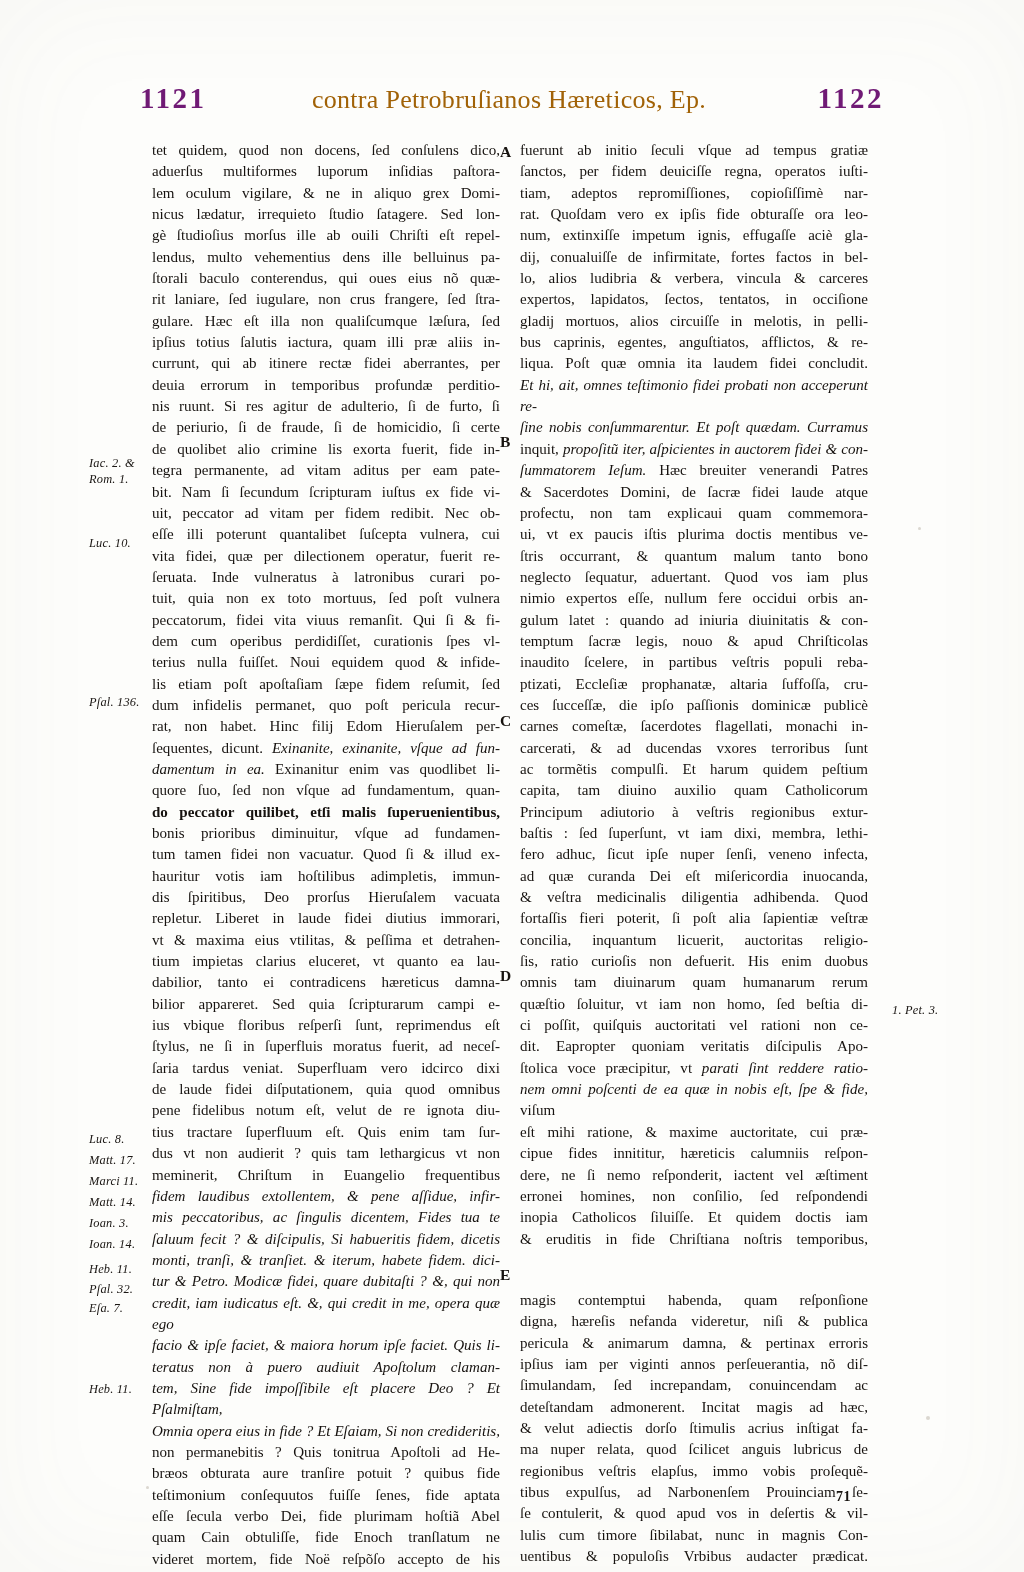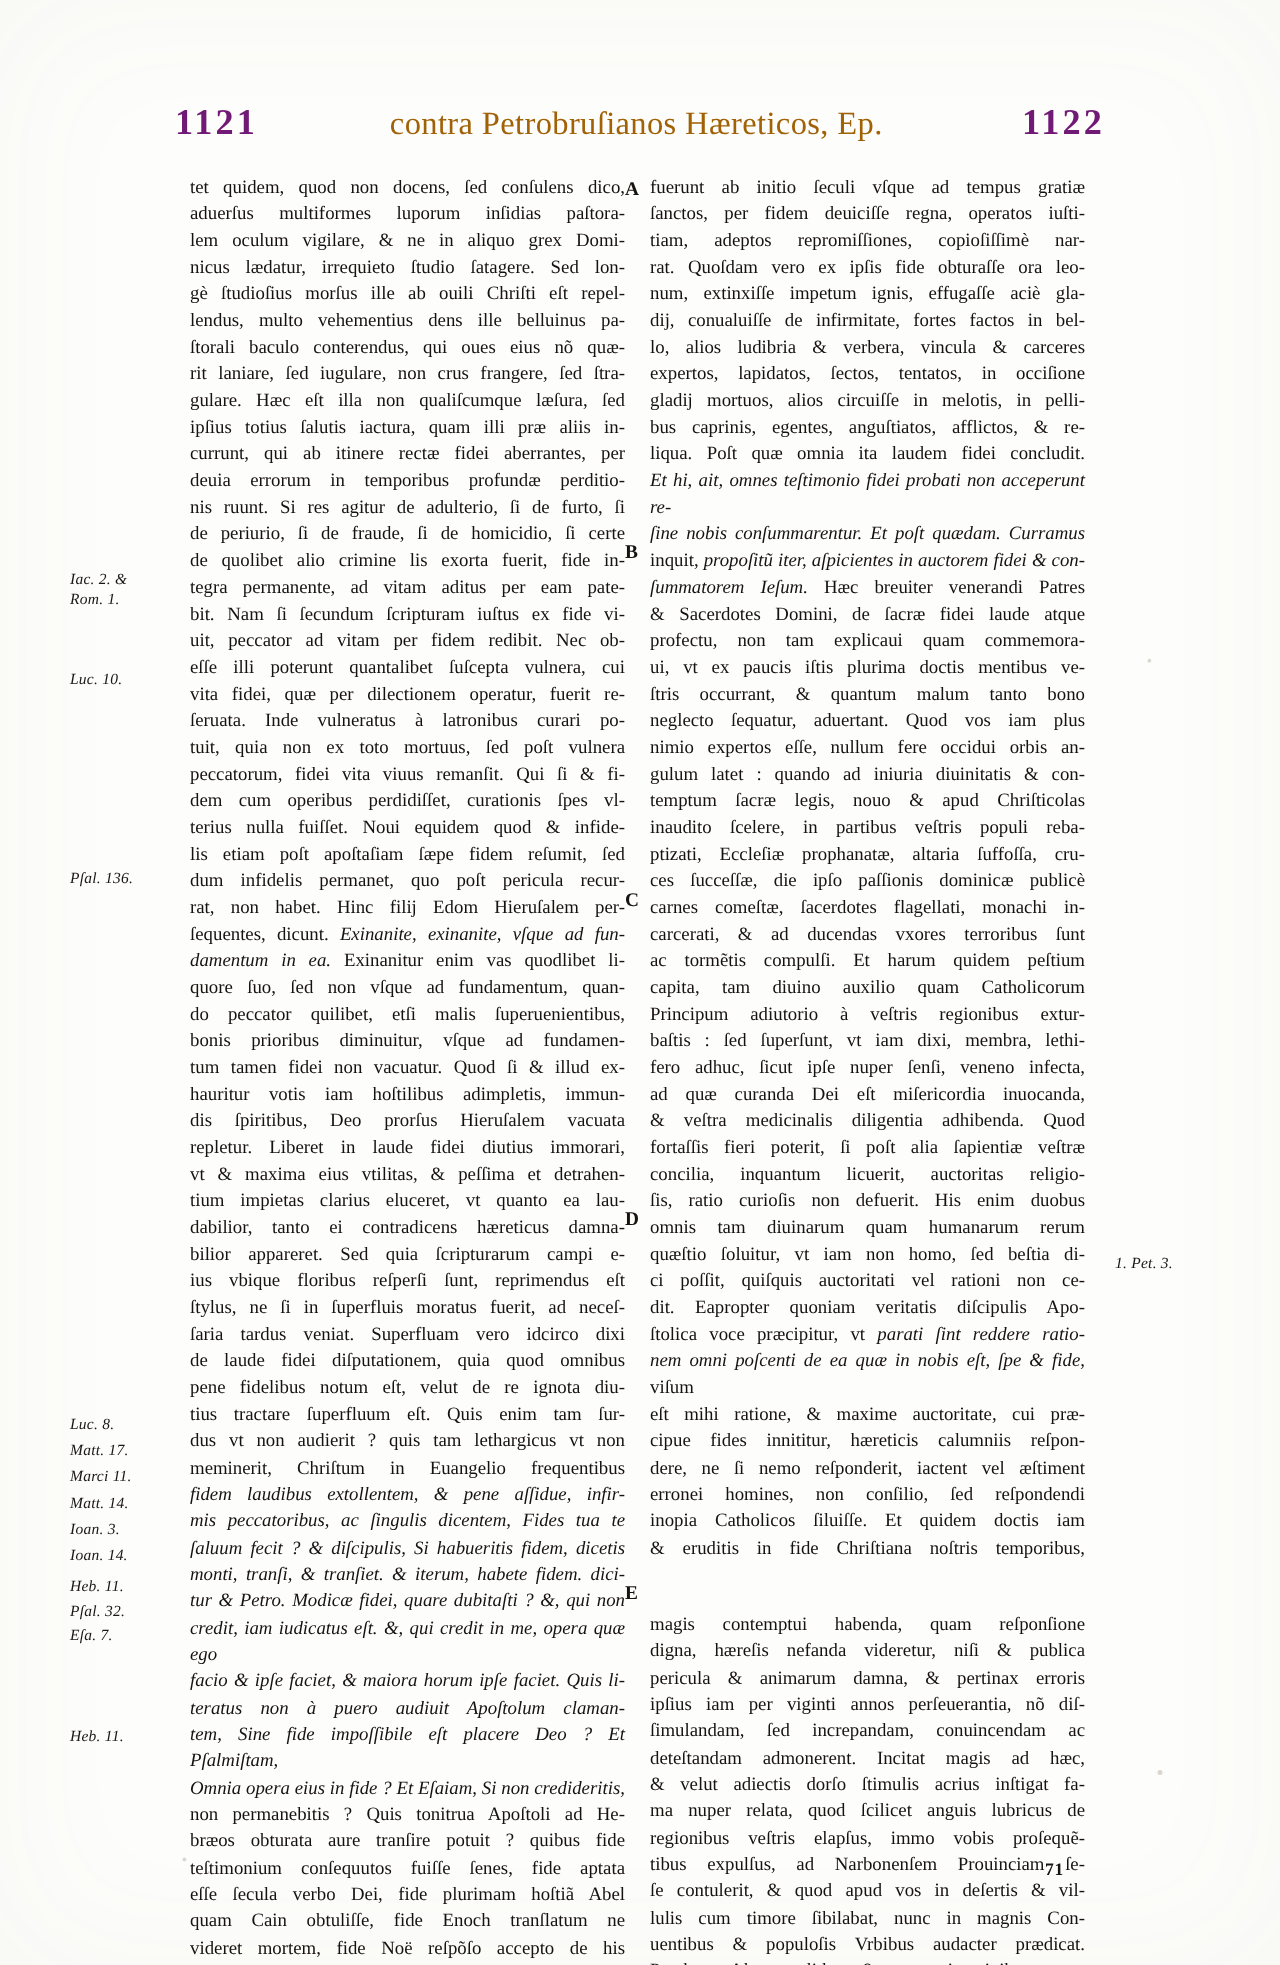--- a/index.html
+++ b/index.html
@@ -70,21 +70,21 @@
   
   .marginal {
     position: absolute;
     font-style: italic;
     font-size: 12.4px;
     line-height: 16.6px;
     color: #1a1613;
     white-space: nowrap;
     letter-spacing: 0.2px;
   }
-  .marginal.left  { left: 56px; text-align: left; }
+  .marginal.left  { left: 89px; text-align: left; }
   .marginal.right { left: 892px; text-align: left; }
 
   
   .seclet {
     position: absolute;
     left: 500px;
     font-size: 15.5px;
     font-weight: 700;
     color: #17130f;
   }
@@ -198,21 +198,21 @@
         <span class="ln" style="text-align: justify; text-align-last: justify;">tuit, quia non ex toto mortuus, ſed poſt vulnera</span>
         <span class="ln" style="text-align: justify; text-align-last: justify;">peccatorum, fidei vita viuus remanſit. Qui ſi &amp; fi-</span>
         <span class="ln" style="text-align: justify; text-align-last: justify;">dem cum operibus perdidiſſet, curationis ſpes vl-</span>
         <span class="ln" style="text-align: justify; text-align-last: justify;">terius nulla fuiſſet. Noui equidem quod &amp; infide-</span>
         <span class="ln" style="text-align: justify; text-align-last: justify;">lis etiam poſt apoſtaſiam ſæpe fidem reſumit, ſed</span>
         <span class="ln" style="text-align: justify; text-align-last: justify;">dum infidelis permanet, quo poſt pericula recur-</span>
         <span class="ln" style="text-align: justify; text-align-last: justify;">rat, non habet. Hinc filij Edom Hieruſalem per-</span>
         <span class="ln" style="text-align: justify; text-align-last: justify;">ſequentes, dicunt. <i>Exinanite, exinanite, vſque ad fun-</i></span>
         <span class="ln" style="text-align: justify; text-align-last: justify;"><i>damentum in ea.</i> Exinanitur enim vas quodlibet li-</span>
         <span class="ln" style="text-align: justify; text-align-last: justify;">quore ſuo, ſed non vſque ad fundamentum, quan-</span>
-        <span class="ln" style="text-align: justify; text-align-last: justify;">do peccator quilibet, etſi malis ſuperuenientibus,</span>
+        <span class="ln" style="text-align: justify; text-align-last: justify; font-weight: bold;">do peccator quilibet, etſi malis ſuperuenientibus,</span>
         <span class="ln" style="text-align: justify; text-align-last: justify;">bonis prioribus diminuitur, vſque ad fundamen-</span>
         <span class="ln" style="text-align: justify; text-align-last: justify;">tum tamen fidei non vacuatur. Quod ſi &amp; illud ex-</span>
         <span class="ln" style="text-align: justify; text-align-last: justify;">hauritur votis iam hoſtilibus adimpletis, immun-</span>
         <span class="ln" style="text-align: justify; text-align-last: justify;">dis ſpiritibus, Deo prorſus Hieruſalem vacuata</span>
         <span class="ln" style="text-align: justify; text-align-last: justify;">repletur. Liberet in laude fidei diutius immorari,</span>
         <span class="ln" style="text-align: justify; text-align-last: justify;">vt &amp; maxima eius vtilitas, &amp; peſſima et detrahen-</span>
         <span class="ln" style="text-align: justify; text-align-last: justify;">tium impietas clarius eluceret, vt quanto ea lau-</span>
         <span class="ln" style="text-align: justify; text-align-last: justify;">dabilior, tanto ei contradicens hæreticus damna-</span>
         <span class="ln" style="text-align: justify; text-align-last: justify;">bilior appareret. Sed quia ſcripturarum campi e-</span>
         <span class="ln" style="text-align: justify; text-align-last: justify;">ius vbique floribus reſperſi ſunt, reprimendus eſt</span>

